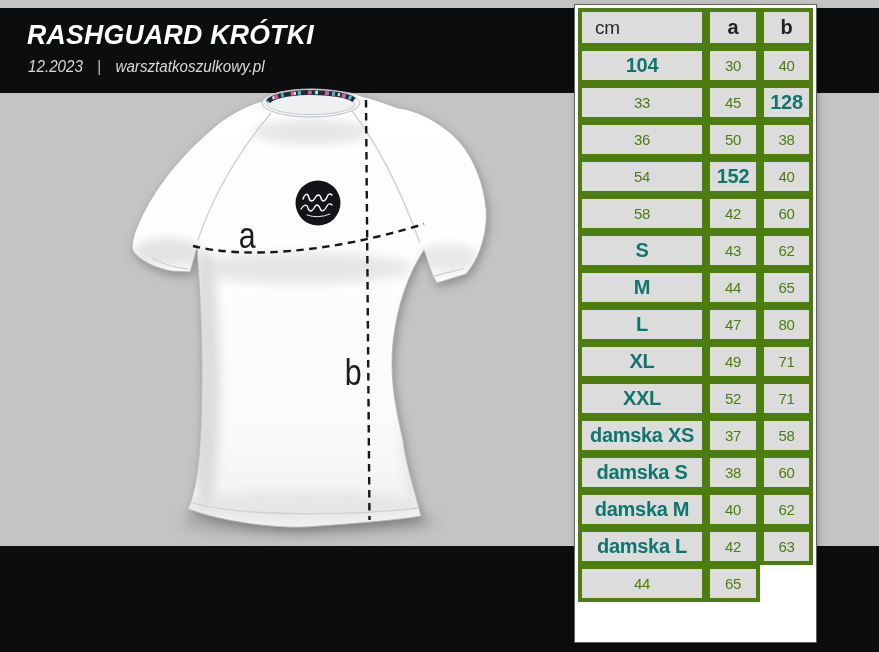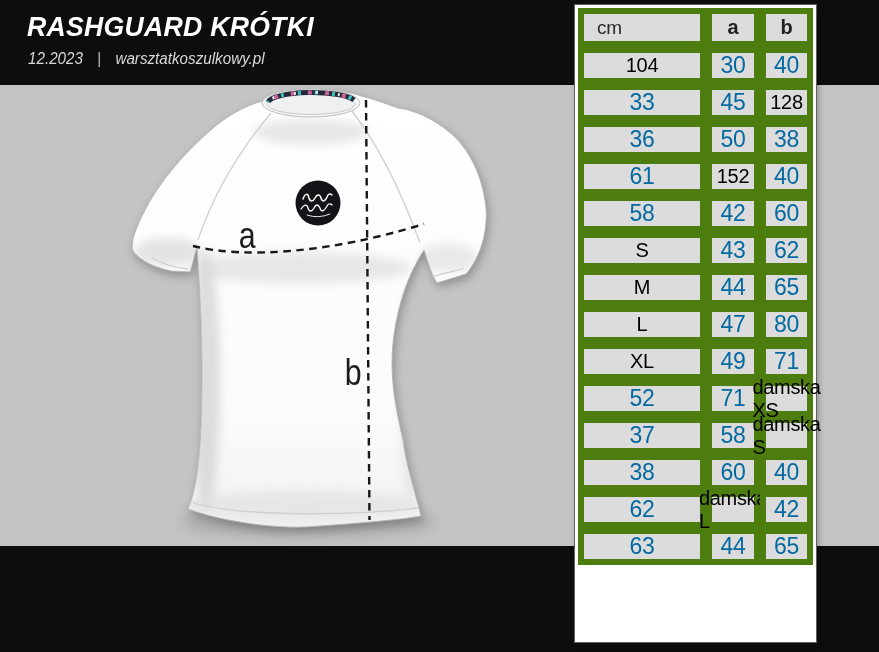--- a/index.html
+++ b/index.html
@@ -3,21 +3,21 @@
 <meta charset="utf-8">
 <style>
   html,body{margin:0;padding:0;}
   body{
     width:879px;height:652px;position:relative;overflow:hidden;
     background:#c4c4c4;
     font-family:"Liberation Sans", sans-serif;
   }
   
   .topbar{
-    position:absolute;left:0;top:0;width:879px;height:85px;
+    position:absolute;left:0;top:8px;width:879px;height:85px;
     background:#0c0d0f;z-index:1;
   }
   .footerbar{
     position:absolute;left:0;top:546px;width:879px;height:106px;
     background:#0c0d0f;z-index:1;
   }
   .title{
     position:absolute;left:27px;top:11px;
     color:#ffffff;font-size:28px;font-weight:700;font-style:italic;
     letter-spacing:.3px;transform:scaleX(.95);transform-origin:left center;
@@ -32,28 +32,28 @@
   
   .size-table{
     position:absolute;left:575px;top:5px;z-index:3;
     display:grid;
     grid-template-columns:128px 54px 53px;
     grid-template-rows:39px repeat(16,37px);
     background:#ffffff;padding:3px;
     box-shadow:0 0 0 1px #606060, 2px 3px 7px rgba(0,0,0,.30);
   }
   .cell{
-    background:#dcdcdc;border:6px solid #4d7c0f;
+    background:#dcdcdc;border:4px solid #4d7c0f;
     display:flex;align-items:center;justify-content:center;
     color:#222222;font-size:20px;letter-spacing:-.3px;
   }
   .cell.cm{justify-content:flex-start;padding-left:13px;font-weight:400;font-size:19px;color:#2a2a2a;}
   .cell.colhead{font-weight:700;}
-  .cell.size{font-weight:400;color:#000000;}
-  .cell.val{font-weight:400;color:#0369a1;font-size:23px;}
+  .cell.size{font-weight:700;color:#0f766e;}
+  .cell.val{font-weight:400;color:#4d7c0f;font-size:15px;}
   
   .shirt-svg{position:absolute;left:60px;top:85px;z-index:2;}
   .measure-label{
     position:absolute;z-index:2;color:#1c1c1e;
     font-size:37px;font-weight:400;line-height:1;
     transform:scaleX(.82);transform-origin:center;
   }
   .measure-label.a{left:237px;top:217px;}
   .measure-label.b{left:343px;top:354px;}
 </style>
@@ -166,21 +166,21 @@
   <div class="cell val">40</div>
 
   <div class="cell val">33</div>
   <div class="cell val">45</div>
 
   <div class="cell size">128</div>
   <div class="cell val">36</div>
   <div class="cell val">50</div>
 
   <div class="cell val">38</div>
-  <div class="cell val">61</div>
+  <div class="cell val">54</div>
 
   <div class="cell size">152</div>
   <div class="cell val">40</div>
   <div class="cell val">58</div>
 
   <div class="cell val">42</div>
   <div class="cell val">60</div>
 
   <div class="cell size">S</div>
   <div class="cell val">43</div>
@@ -191,31 +191,33 @@
   <div class="cell val">65</div>
 
   <div class="cell size">L</div>
   <div class="cell val">47</div>
   <div class="cell val">80</div>
 
   <div class="cell size">XL</div>
   <div class="cell val">49</div>
   <div class="cell val">71</div>
 
+  <div class="cell size">XXL</div>
   <div class="cell val">52</div>
   <div class="cell val">71</div>
 
   <div class="cell size">damska XS</div>
   <div class="cell val">37</div>
   <div class="cell val">58</div>
 
   <div class="cell size">damska S</div>
   <div class="cell val">38</div>
   <div class="cell val">60</div>
 
+  <div class="cell size">damska M</div>
   <div class="cell val">40</div>
   <div class="cell val">62</div>
 
   <div class="cell size">damska L</div>
   <div class="cell val">42</div>
   <div class="cell val">63</div>
 
   <div class="cell val">44</div>
   <div class="cell val">65</div>
 </div>

